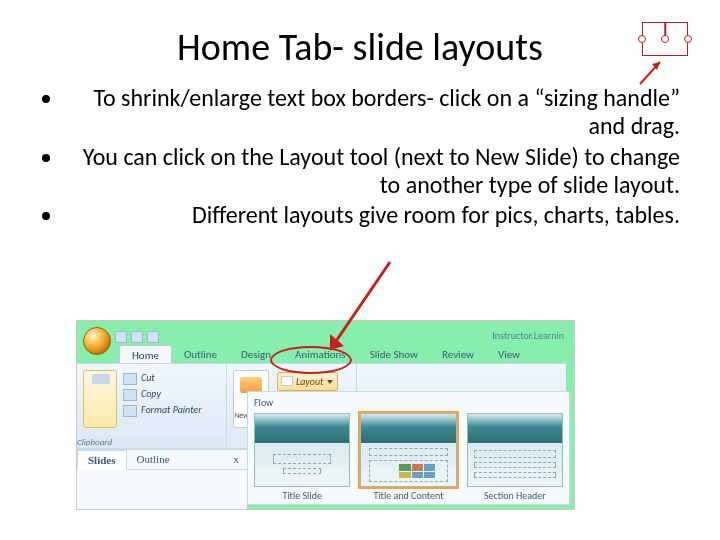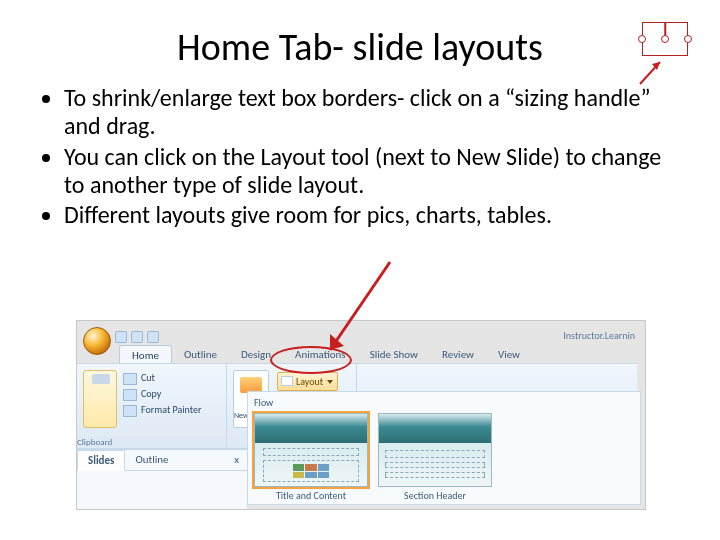--- a/index.html
+++ b/index.html
@@ -54,35 +54,36 @@
     right: 54px;
     width: 28px;
     height: 28px;
     pointer-events: none;
   }
 
   .bullets {
     padding: 6px 40px 0 44px;
     font-size: 24px;
     line-height: 1.18;
+    text-align: right;
   }
   .bullets li {
     list-style: disc;
     margin-left: 20px;
     margin-bottom: 2px;
   }
 
   .ribbon-wrap {
     position: absolute;
     left: 76px;
     top: 320px;
-    width: 570px;
+    width: 499px;
     height: 190px;
     border: 1px solid #c8c8c8;
-    background: #e5e5e5;
+    background: #86efac;
     overflow: hidden;
   }
   .orb {
     width: 28px; height: 28px;
     border-radius: 50%;
     background: radial-gradient(circle at 35% 30%, #fff4d6, #f7b733 40%, #d17a0f 70%, #7a3d00);
     position: absolute;
     top: 6px; left: 6px;
     border: 1px solid #9a5b00;
     z-index: 3;
@@ -122,20 +123,21 @@
     font-size: 10px;
     color: #5a7a99;
   }
   .ribbon-body {
     position: absolute;
     top: 42px; left: 0; right: 8px;
     height: 86px;
     background: linear-gradient(#f0f6fc, #dde9f5);
     border-top: 1px solid #c7d8e8;
     border-bottom: 1px solid #c7d8e8;
+    font-style: italic;
   }
   .group {
     position: absolute;
     top: 0; bottom: 0;
     border-right: 1px solid #c7d8e8;
     font-size: 10px;
     color: #3b5a7a;
   }
   .group-label {
     position: absolute;
@@ -243,21 +245,21 @@
   .slides-pane {
     position: absolute;
     left: 0; top: 128px; width: 170px; bottom: 0;
     background: #f5f9fd;
     border-top: 1px solid #c7d8e8;
   }
   .pane-tabs {
     display: flex; font-size: 11px; color: #3b5a7a;
     border-bottom: 1px solid #c7d8e8;
   }
-  .pane-tab { padding: 3px 10px; cursor: pointer; }
+  .pane-tab { padding: 3px 10px; cursor: pointer; font-family: Liberation Serif, serif; }
   .pane-tab.active { background: #fff; border: 1px solid #c7d8e8; border-bottom: 1px solid #fff; margin-bottom: -1px; font-weight: bold; }
   .slides-pane .mini {
     margin: 6px 0 0 22px; width: 120px; height: 36px;
     background: linear-gradient(#2f6e75, #3a8a92);
     border: 1px solid #9bb8c3;
     position: relative;
   }
   .mini .mtxt { position: absolute; left: 24px; top: 20px; font-size: 6px; color: #dff0f2; }
 
   .red-arrow {
@@ -339,20 +341,27 @@
       <div class="newslide-lbl">New
 Slide</div>
       <div class="layout-btn">Layout</div>
     </div>
   </div>
 
   <div class="layout-gallery">
     <div class="gallery-title">Flow</div>
     <div class="thumbs">
       <div class="thumb">
+        <div class="thumb-img t1">
+            <div class="ph ph1"></div>
+            <div class="ph ph2"></div>
+          </div>
+        <div class="thumb-label">Title Slide</div>
+      </div>
+      <div class="thumb">
         <div class="thumb-img t2 selected">
             <div class="ph ph1"></div>
             <div class="ph ph2"></div>
             <div class="icons">
               <span></span>
               <span></span>
               <span></span>
               <span></span>
               <span></span>
               <span></span>

